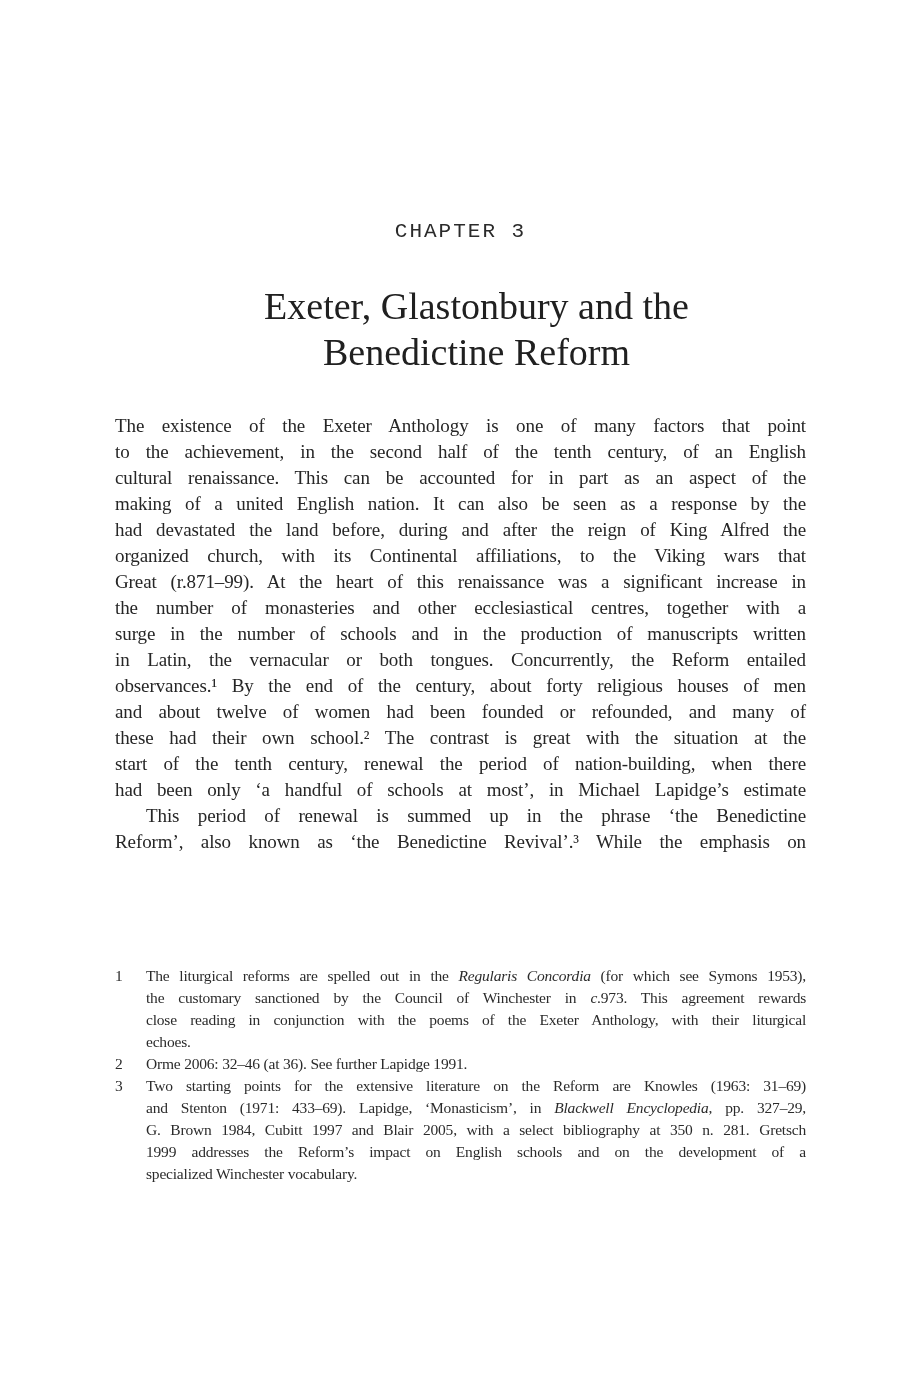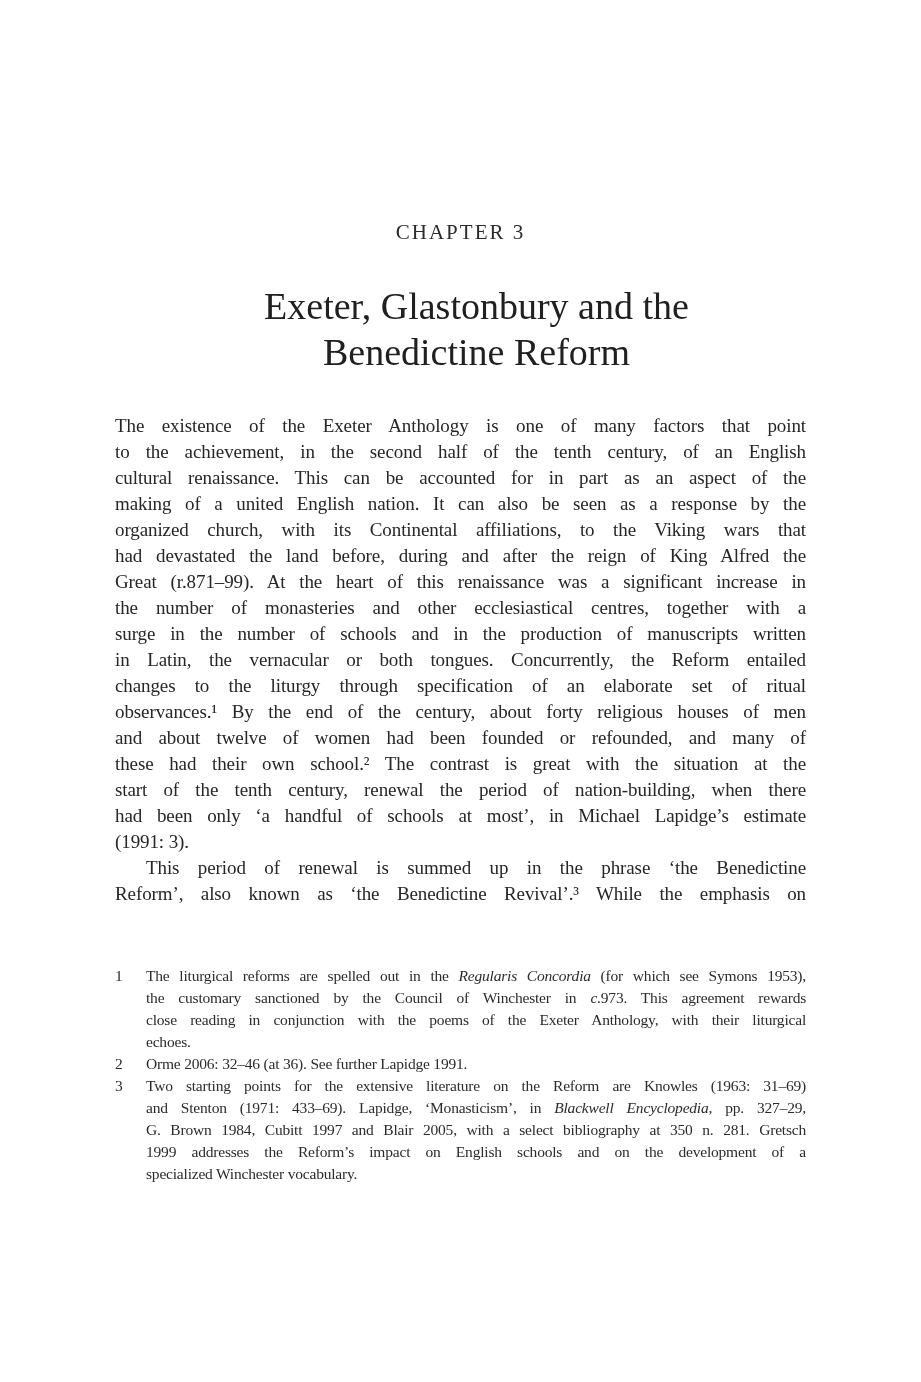--- a/index.html
+++ b/index.html
@@ -17,20 +17,21 @@
   }
   .chapter-label {
     position: absolute;
     top: 220px;
     left: 0;
     width: 100%;
     text-align: center;
     font-size: 21px;
     letter-spacing: 2px;
     color: #2b2b2b;
+    font-family: Liberation Mono, monospace;
   }
   .chapter-title {
     position: absolute;
     top: 283px;
     left: 16px;
     width: 100%;
     margin: 0;
     text-align: center;
     font-weight: normal;
     font-size: 38px;
@@ -88,33 +89,31 @@
     <span class="title-line">Exeter, Glastonbury and the</span>
     <span class="title-line">Benedictine Reform</span>
   </h1>
 
   <div class="body-text">
       <div class="para">
         <div class="line">The existence of the Exeter Anthology is one of many factors that point</div>
         <div class="line">to the achievement, in the second half of the tenth century, of an English</div>
         <div class="line">cultural renaissance. This can be accounted for in part as an aspect of the</div>
         <div class="line">making of a united English nation. It can also be seen as a response by the</div>
+        <div class="line">had devastated the land before, during and after the reign of King Alfred the</div>
         <div class="line">organized church, with its Continental affiliations, to the Viking wars that</div>
-        <div class="line">had devastated the land before, during and after the reign of King Alfred the</div>
         <div class="line">Great (r.871–99). At the heart of this renaissance was a significant increase in</div>
         <div class="line">the number of monasteries and other ecclesiastical centres, together with a</div>
         <div class="line">surge in the number of schools and in the production of manuscripts written</div>
         <div class="line">in Latin, the vernacular or both tongues. Concurrently, the Reform entailed</div>
-        <div class="line">changes to the liturgy through specification of an elaborate set of ritual</div>
         <div class="line">observances.¹ By the end of the century, about forty religious houses of men</div>
         <div class="line">and about twelve of women had been founded or refounded, and many of</div>
         <div class="line">these had their own school.² The contrast is great with the situation at the</div>
         <div class="line">start of the tenth century, renewal the period of nation-building, when there</div>
         <div class="line">had been only ‘a handful of schools at most’, in Michael Lapidge’s estimate</div>
-        <div class="line last">(1991: 3).</div>
       </div>
       <div class="para para-indent">
         <div class="line">This period of renewal is summed up in the phrase ‘the Benedictine</div>
         <div class="line">Reform’, also known as ‘the Benedictine Revival’.³ While the emphasis on</div>
       </div>
     </div>
 
   <div class="footnotes">
       <div class="footnote">
         <span class="fn-num">1</span>

